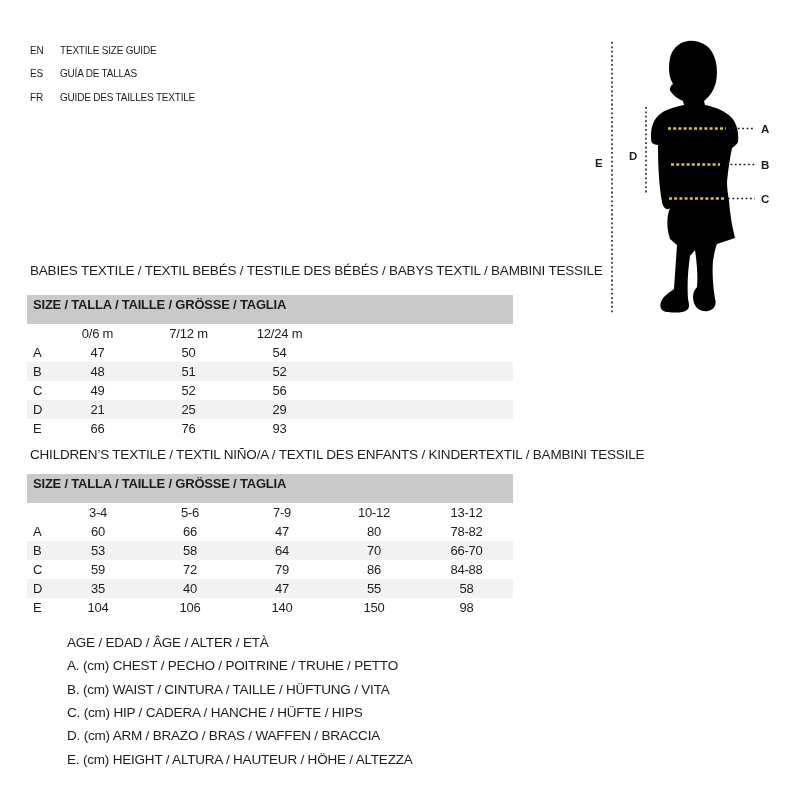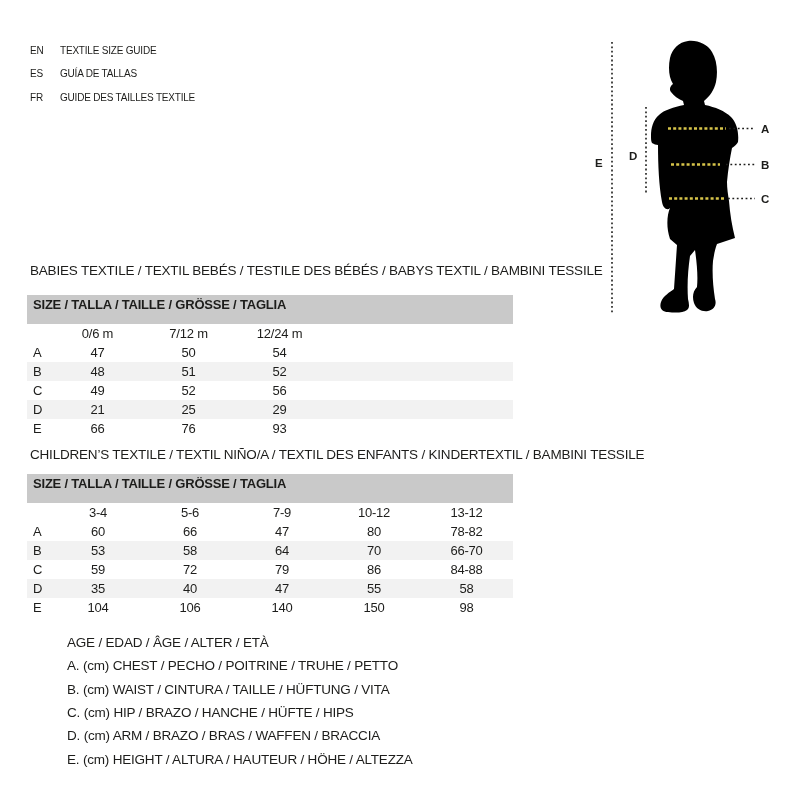--- a/index.html
+++ b/index.html
@@ -266,18 +266,18 @@
 </div>
 
 <div class="legend">
 
     <div class="legend-line">AGE / EDAD / ÂGE / ALTER / ETÀ</div>
 
     <div class="legend-line">A. (cm) CHEST / PECHO / POITRINE / TRUHE / PETTO</div>
 
     <div class="legend-line">B. (cm) WAIST / CINTURA / TAILLE / HÜFTUNG / VITA</div>
 
-    <div class="legend-line">C. (cm) HIP / BRAZO / HANCHE / HÜFTE / HIPS</div>
+    <div class="legend-line">C. (cm) HIP / CADERA / HANCHE / HÜFTE / HIPS</div>
 
     <div class="legend-line">D. (cm) ARM / BRAZO / BRAS / WAFFEN / BRACCIA</div>
 
     <div class="legend-line">E. (cm) HEIGHT / ALTURA / HAUTEUR / HÖHE / ALTEZZA</div>
   </div>
 
 </body></html>

